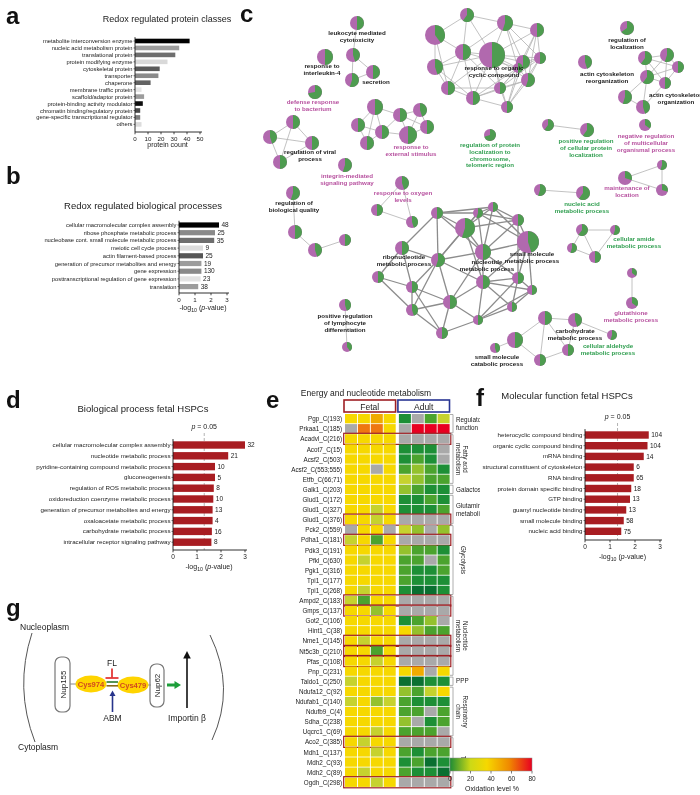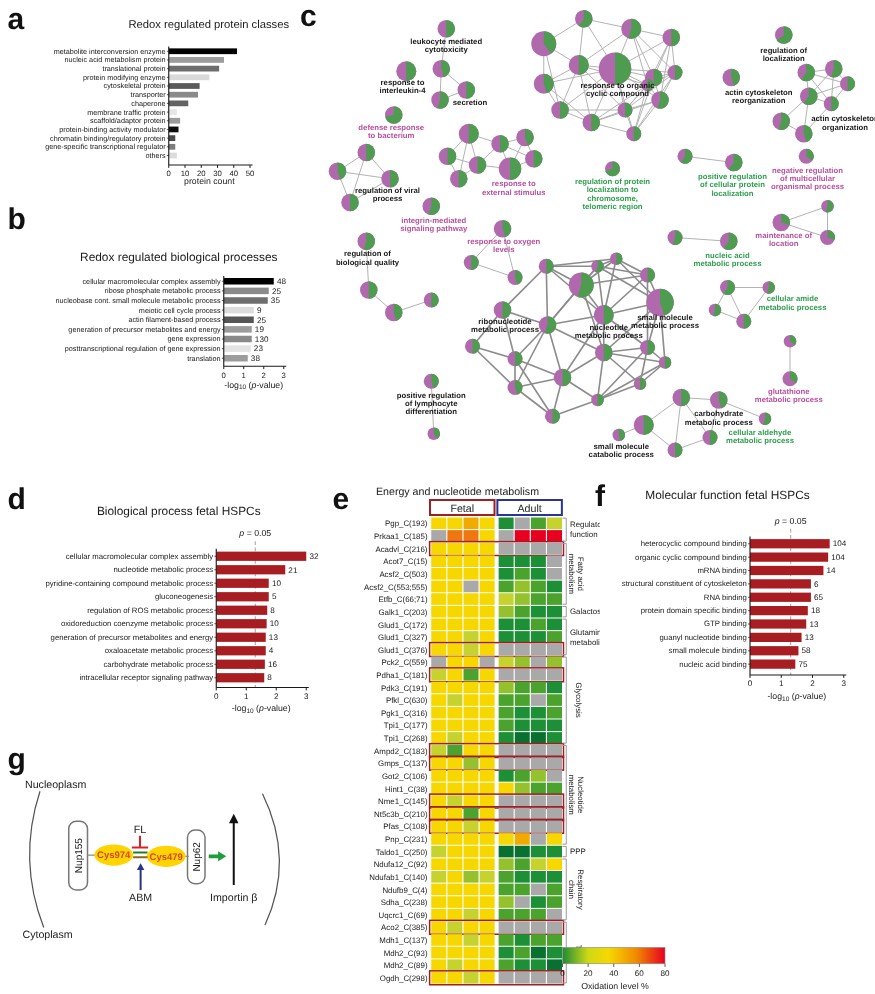--- a/index.html
+++ b/index.html
@@ -947,21 +947,21 @@
       <text x="0" y="0" font-size="6.3" text-anchor="middle" fill="#1a1a1a" transform="translate(196,175.05) rotate(90)">Glycolysis</text>
       <path d="M 185 211.29999999999998 L 188 211.29999999999998 L 188 290.3 L 185 290.3" fill="none" stroke="#999" stroke-width="0.8"></path>
       <text x="0" y="0" font-size="6.3" text-anchor="middle" fill="#1a1a1a" transform="translate(196,250.8) rotate(90)"><tspan x="0" y="-1.5">Nucleotide</tspan><tspan x="0" y="5.5">metabolism</tspan></text>
       <path d="M 185 292.09999999999997 L 188 292.09999999999997 L 188 300.4 L 185 300.4" fill="none" stroke="#999" stroke-width="0.8"></path>
       <text x="191" y="298.45" font-size="6.3" text-anchor="start" fill="#1a1a1a">PPP</text>
       <path d="M 185 302.2 L 188 302.2 L 188 350.9 L 185 350.9" fill="none" stroke="#999" stroke-width="0.8"></path>
       <text x="0" y="0" font-size="6.3" text-anchor="middle" fill="#1a1a1a" transform="translate(196,326.54999999999995) rotate(90)"><tspan x="0" y="-1.5">Respiratory</tspan><tspan x="0" y="5.5">chain</tspan></text>
       <path d="M 185 352.7 L 188 352.7 L 188 401.4 L 185 401.4" fill="none" stroke="#999" stroke-width="0.8"></path>
       <text x="0" y="0" font-size="6.3" text-anchor="middle" fill="#1a1a1a" transform="translate(196,377.04999999999995) rotate(90)">TCA</text>
     </svg></div>
-<div class="panel" style="left:465px;top:385px"><svg id="svg-f" width="225" height="190">
+<div class="panel" style="left:450px;top:385px"><svg id="svg-f" width="225" height="190">
       <text x="117" y="14" font-size="9.5" text-anchor="middle" fill="#1a1a1a">Molecular function fetal HSPCs</text>
       <line x1="167.525" y1="38" x2="167.525" y2="155" stroke="#aaa" stroke-width="0.9" stroke-dasharray="3,2"></line>
       <text x="167.525" y="34" font-size="7" text-anchor="middle" fill="#1a1a1a"><tspan font-style="italic">p</tspan><tspan> = 0.05</tspan></text>
       <text x="132.5" y="52" font-size="6.2" text-anchor="end" fill="#1a1a1a">heterocyclic compound binding</text>
       <rect x="135" y="46.3" width="63.74999999999999" height="7.4" fill="#a81d22"></rect>
       <line x1="135" y1="50" x2="133.5" y2="50" stroke="#1a1a1a" stroke-width="0.6"></line>
       <text x="201.25" y="52.2" font-size="6.5" text-anchor="start" fill="#1a1a1a">104</text>
       <text x="132.5" y="62.7" font-size="6.2" text-anchor="end" fill="#1a1a1a">organic cyclic compound binding</text>
       <rect x="135" y="57" width="62.5" height="7.4" fill="#a81d22"></rect>
       <line x1="135" y1="60.7" x2="133.5" y2="60.7" stroke="#1a1a1a" stroke-width="0.6"></line>

